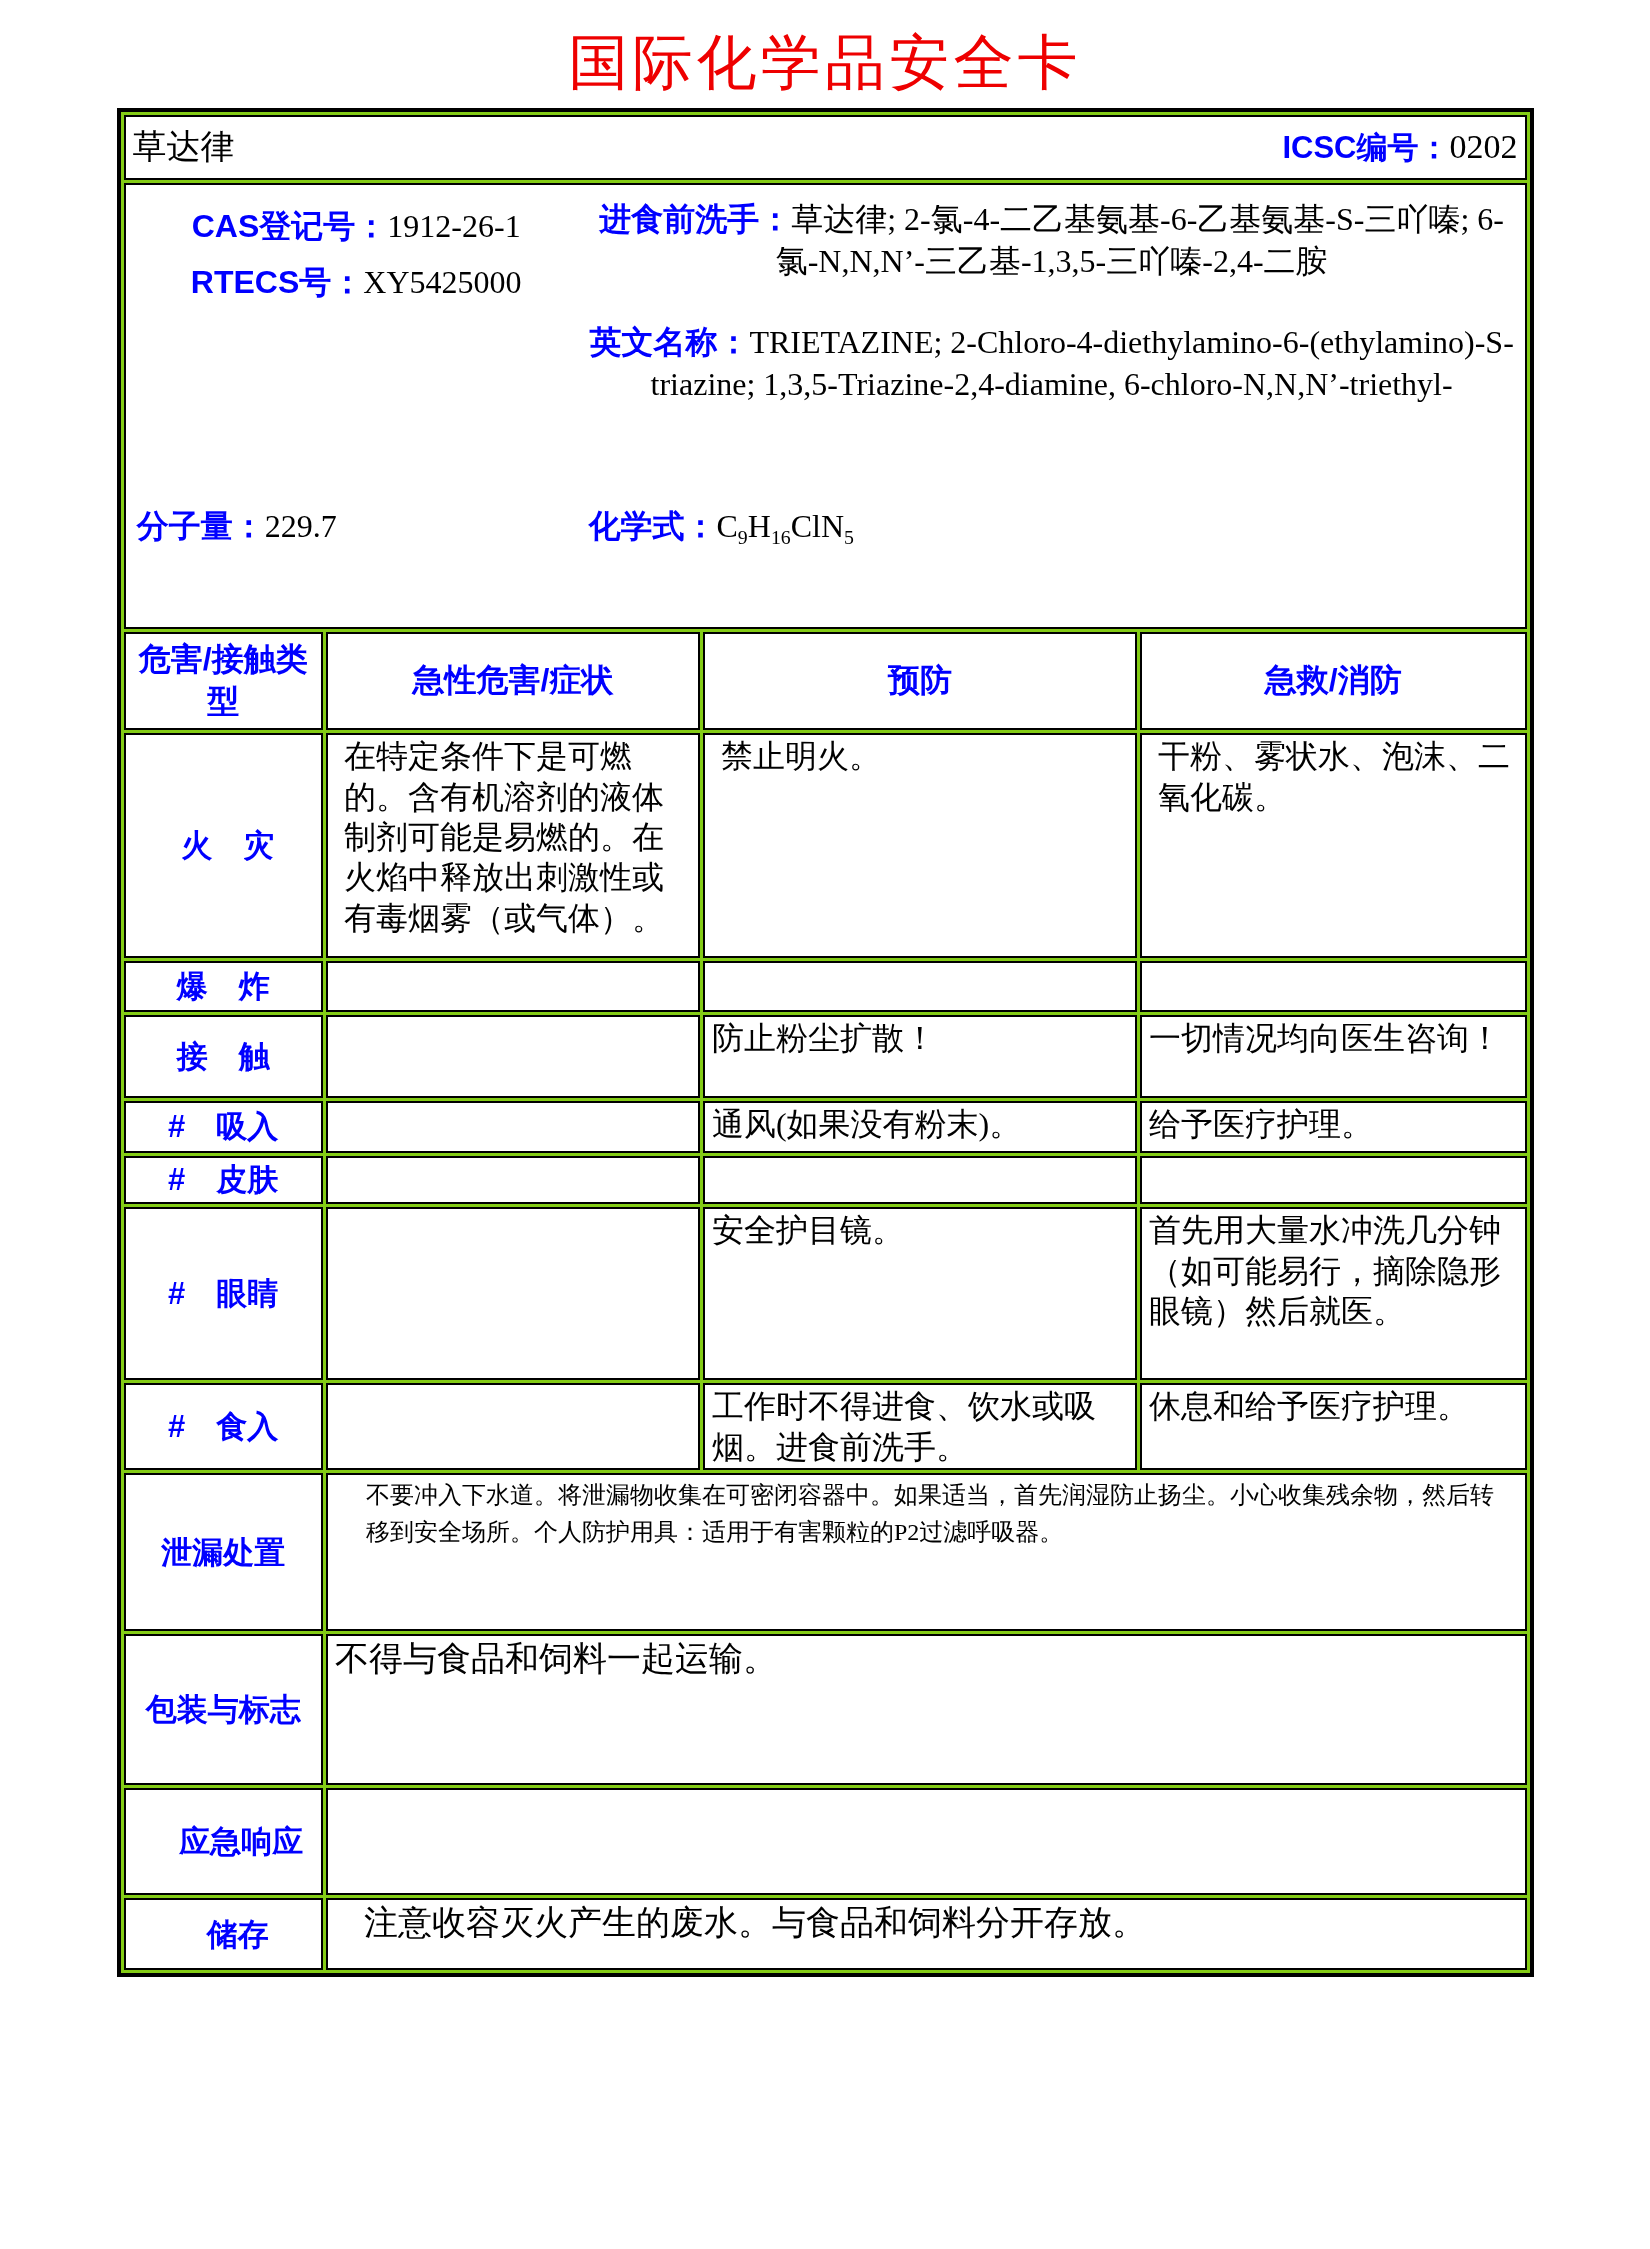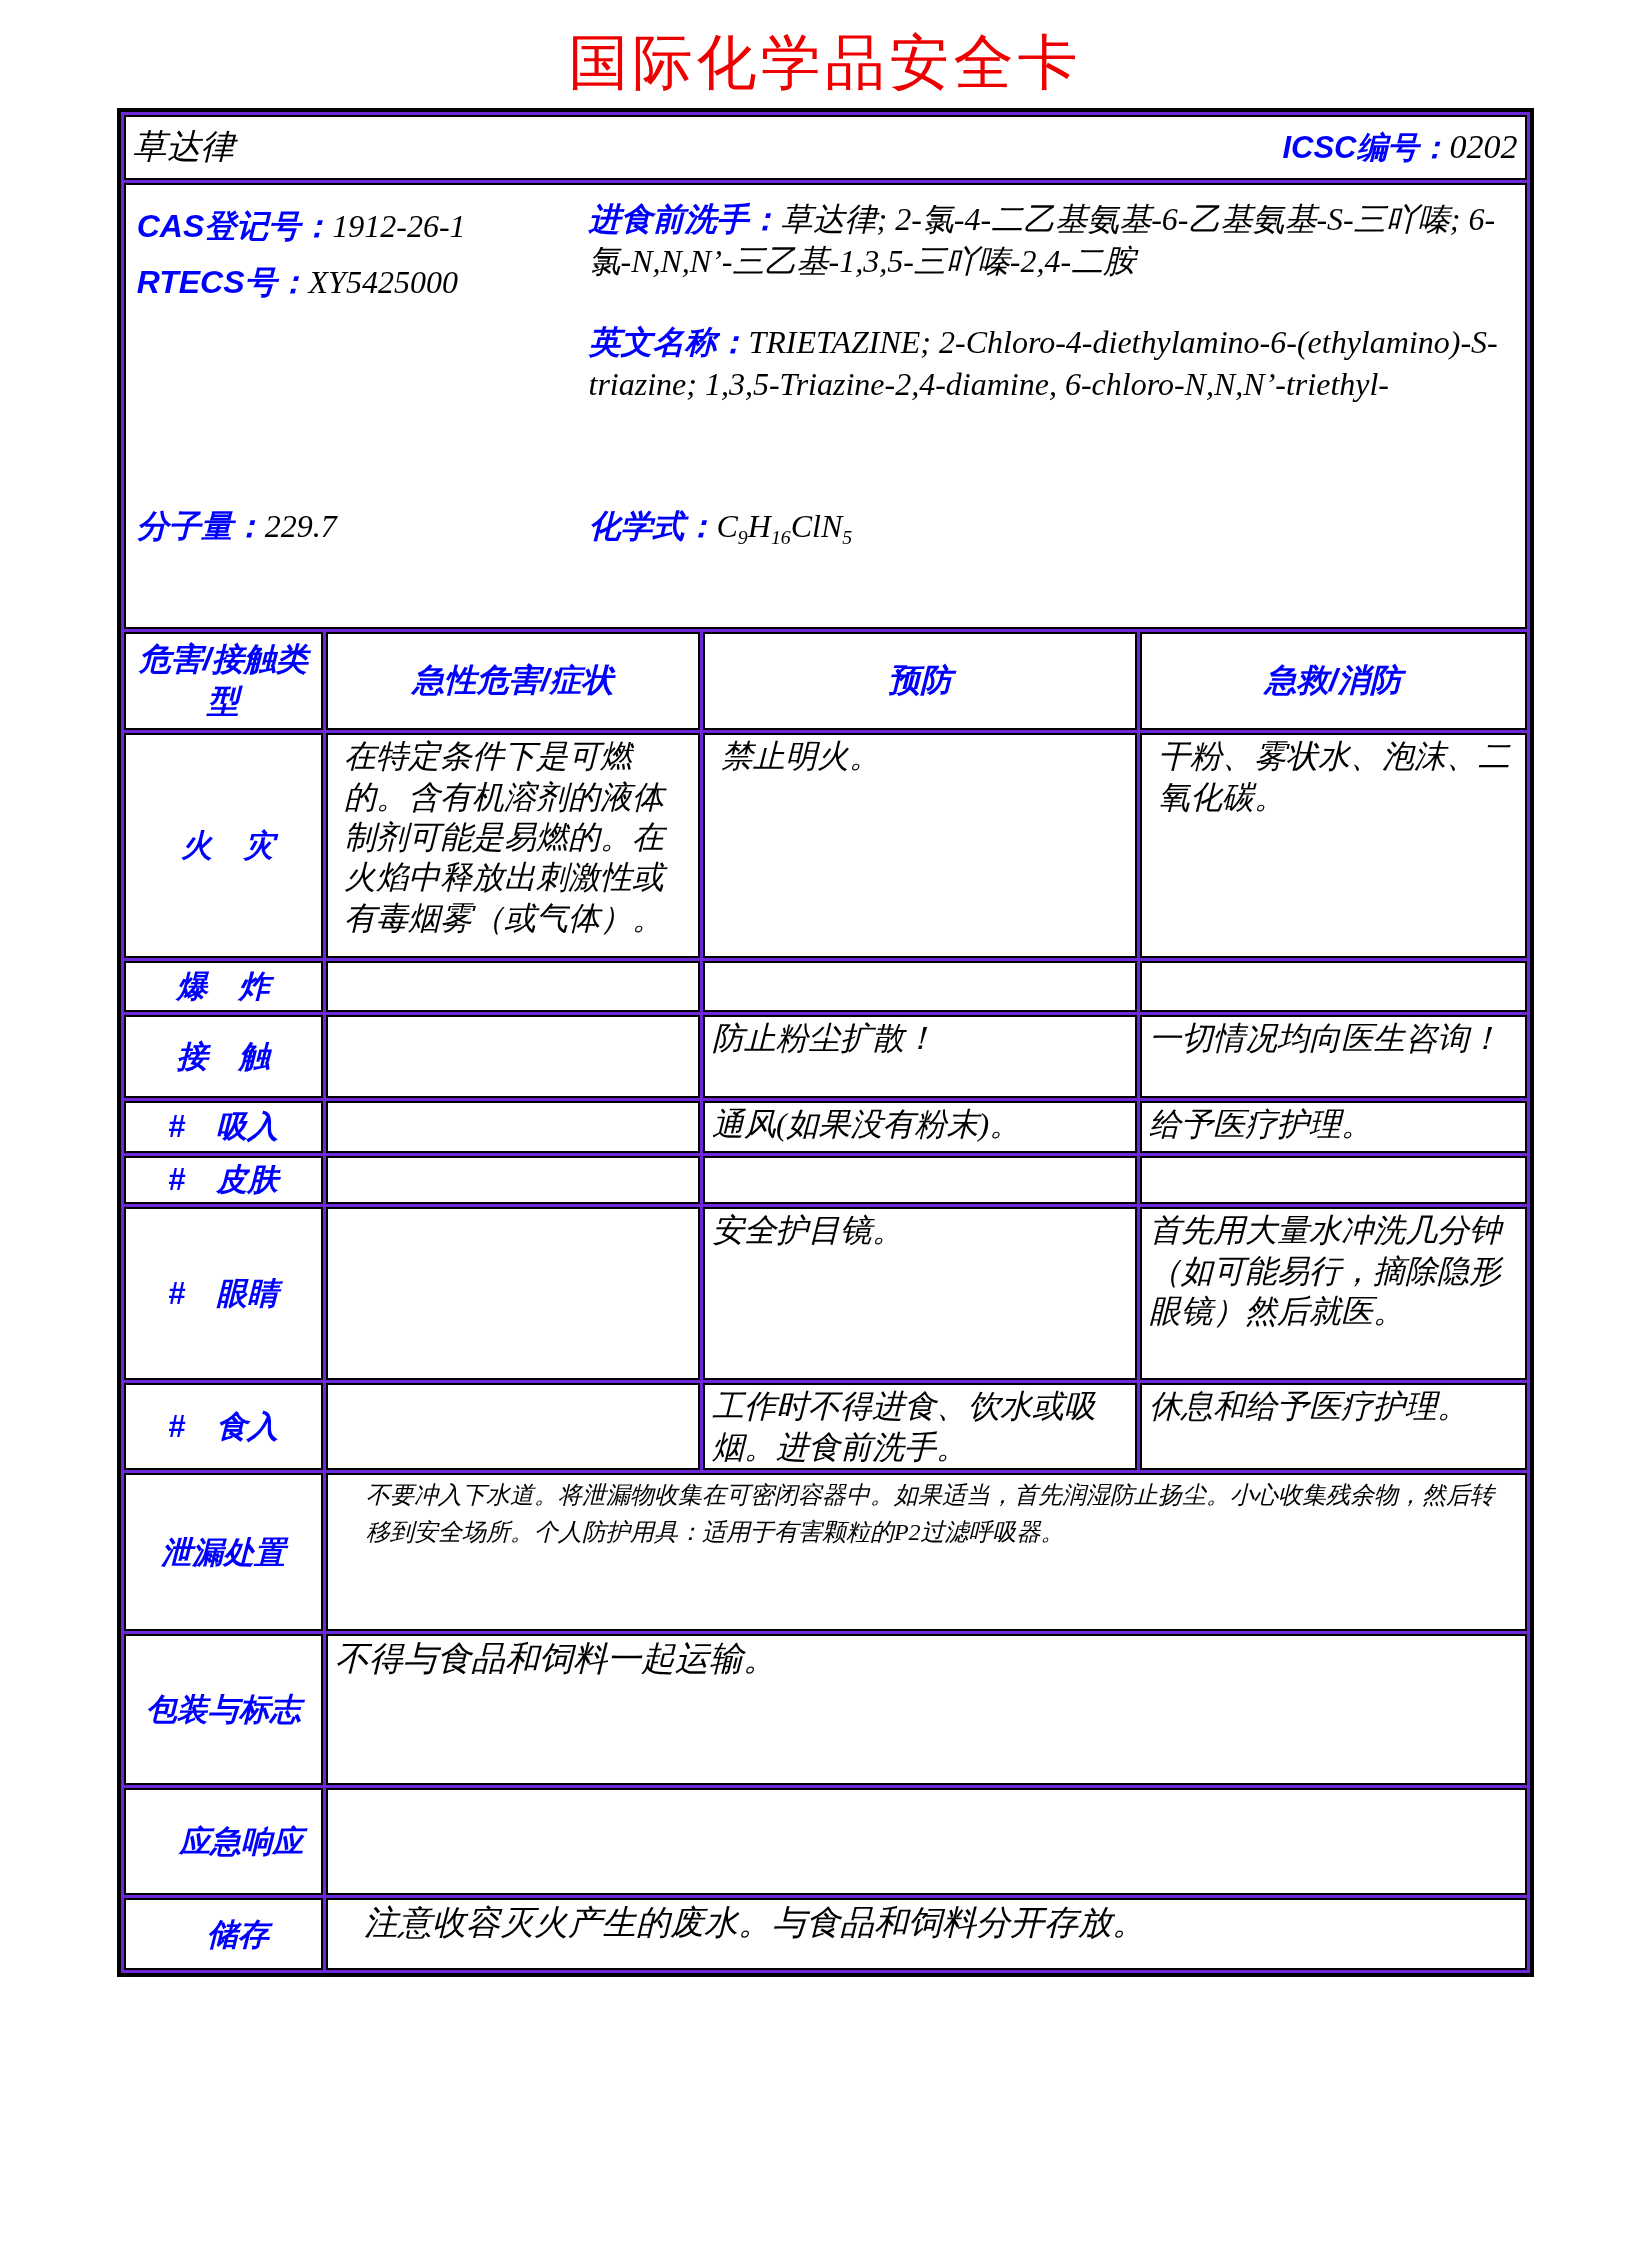--- a/index.html
+++ b/index.html
@@ -11,39 +11,38 @@
   }
   .title {
     margin-top:31px; text-align:center;
     font-family:"Liberation Sans","DejaVu Sans",sans-serif;
     font-weight:normal; font-size:60px; line-height:1.05;
     color:#EE0000; letter-spacing:4.2px;
   }
   table.card {
     table-layout:fixed; width:1417px; margin:14px auto 0;
     border:4.2px solid #000; border-collapse:separate; border-spacing:3.5px;
-    background:#6d28d9;
-    font-style:italic;
+    background:#84cc16;
   }
   col.c1{width:176px;} col.c2{width:330px;} col.c3{width:383px;} col.c4{width:341px;}
   td,th {
     border:2.1px solid #000; padding:1.4px 7px; vertical-align:top;
     font-size:32px; line-height:1.26; overflow:hidden; background:#fff;
     word-break:break-word;
   }
   .blab {
     color:#0000FF; font-family:"Liberation Sans","DejaVu Sans",sans-serif;
     font-weight:bold;
   }
   
   tr.r-name td { height:65px; vertical-align:middle; }
   .name-row { display:flex; justify-content:space-between; align-items:center; font-size:34px; }
   .name-row .blab { font-size:31px; }
   
-  td.info-cell { height:446px; position:relative; padding:4px; }
+  td.info-cell { height:446px; position:relative; padding:4px;text-align:center; }
   .info-left  { position:absolute; left:11.2px;  top:12.6px; bottom:7px; width:439px; }
   .info-right { position:absolute; left:463px; right:9.8px; top:12.6px; bottom:7px; }
   .info-line { font-size:32px; line-height:1.75; }
   .info-para { font-size:32px; line-height:1.32; }
   .info-para.en { margin-top:39px; }
   .info-bottom { position:absolute; bottom:74px; left:0; font-size:32px; }
   .blab, .info-line .blab, .info-para .blab { font-size:32px; }
   sub { font-size:0.62em; line-height:0; }
   
   th {

